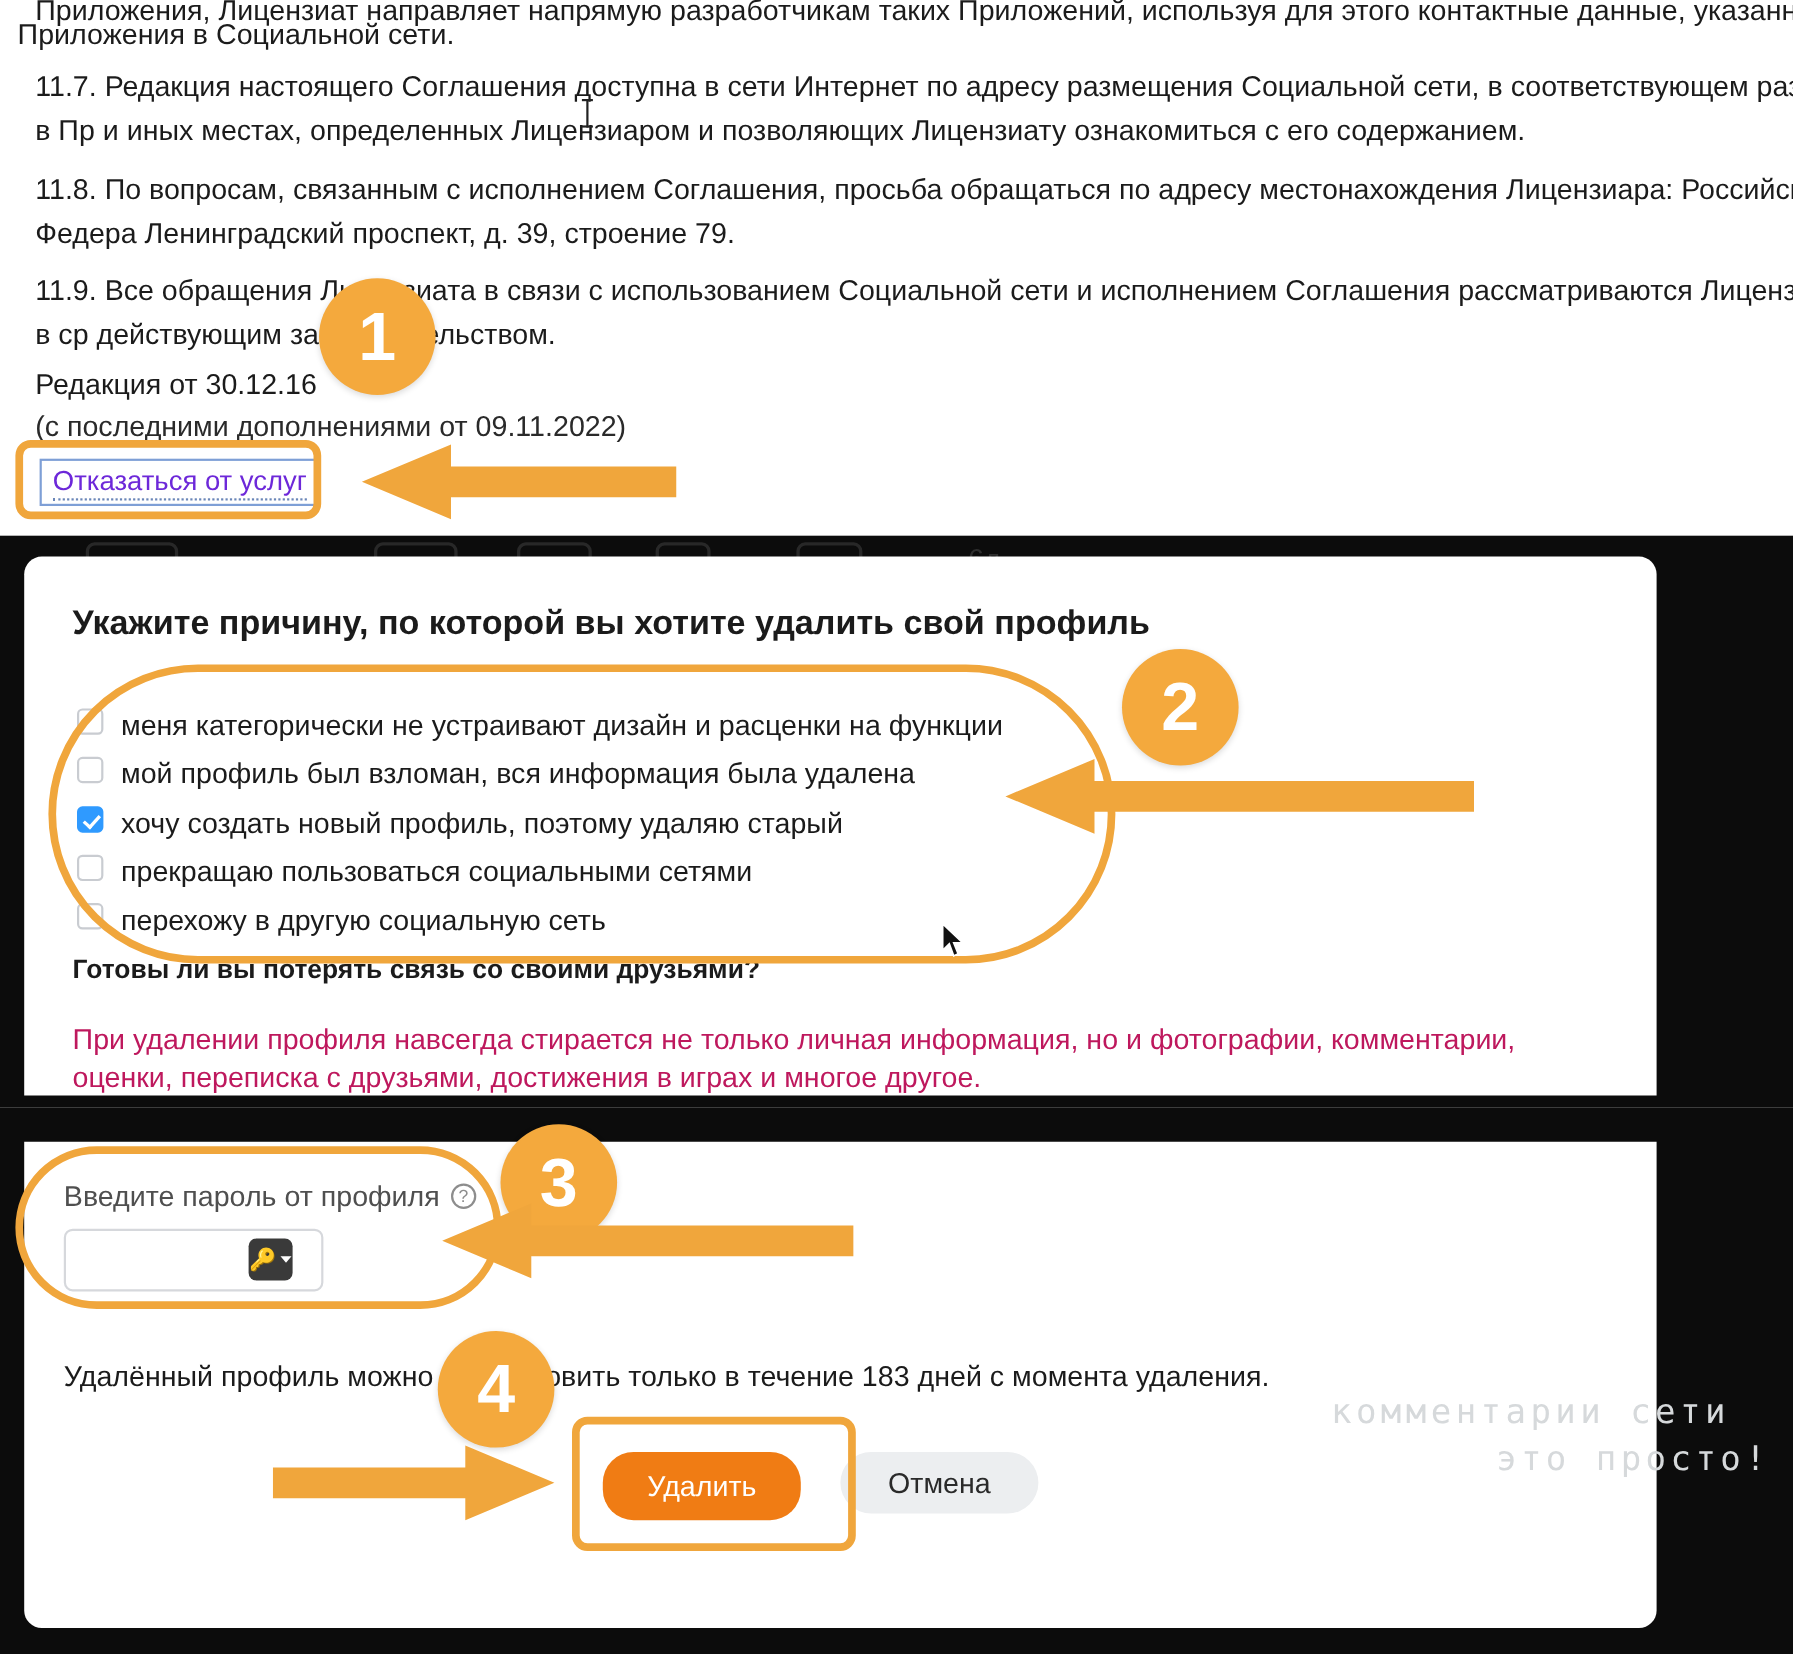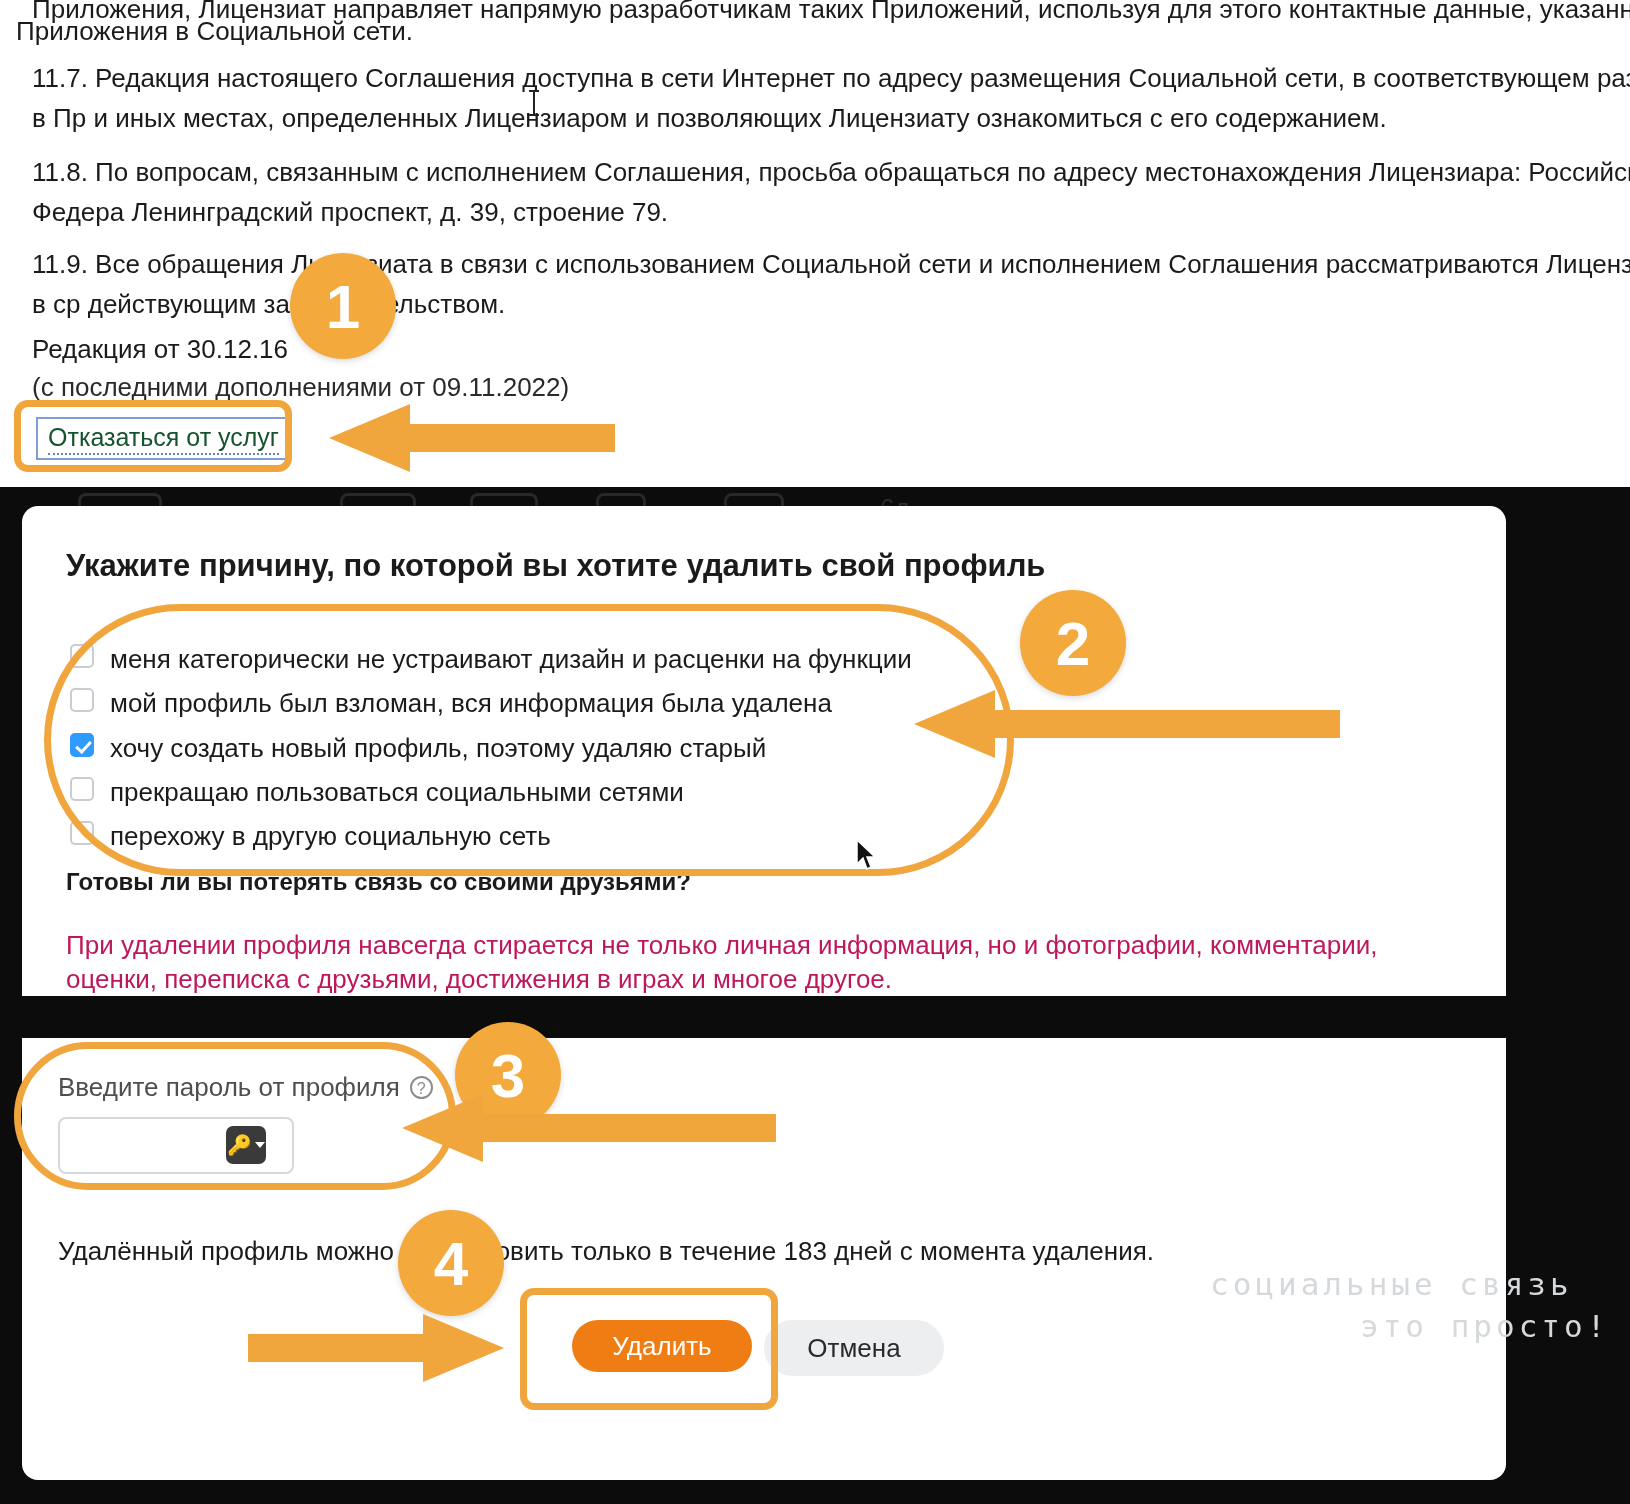--- a/index.html
+++ b/index.html
@@ -64,21 +64,21 @@
   #refuse-link-wrap {
     position: absolute;
     left: 36px;
     top: 417px;
     padding: 4px 10px 6px 10px;
     border: 2px solid #7e9fd6;
     background: #ffffff;
   }
   #refuse-link {
     font-size: 25px;
-    color: #14532d;
+    color: #6d28d9;
     border-bottom: 2px dotted #6a86b8;
     padding-bottom: 2px;
   }
 
   
   #dark-bg-top {
     position: absolute;
     left: 0; top: 487px;
     width: 1630px; height: 520px;
     background: #0c0c0c;
@@ -237,22 +237,22 @@
   #restore-note {
     position: absolute;
     left: 58px; top: 1236px;
     font-size: 26px;
     color: #1b1b1b;
     white-space: nowrap;
   }
 
   #delete-btn {
     position: absolute;
-    left: 572px; top: 1320px;
-    width: 180px; height: 52px;
+    left: 548px; top: 1320px;
+    width: 180px; height: 62px;
     background: #f07c14;
     border: none;
     border-radius: 28px;
     color: #ffffff;
     font-size: 26px;
     font-family: "Liberation Sans", sans-serif;
     cursor: pointer;
   }
   #cancel-btn {
     position: absolute;
@@ -436,15 +436,15 @@
 <div class="badge" style="left:398px; top:1210px;">4</div>
 <svg class="arrow" style="left:248px; top:1308px;" width="270" height="80" viewBox="0 0 270 80">
   <path d="M0 26 H175 V6 L256 40 L175 74 V54 H0 Z" fill="#f0a63c"></path>
 </svg>
 
 <svg id="mouse-cursor" viewBox="0 0 24 34">
   <path d="M2 2 L2 26 L8 20 L12 31 L16 29 L12 19 L20 19 Z" fill="#111" stroke="#fff" stroke-width="1.5"></path>
 </svg>
 
 <div id="watermark">
-  <div id="wm-line2">социальные связь</div>
+  <div id="wm-line2">комментарии сети</div>
   <div id="wm-line3">это просто!</div>
 </div>
 
 </body></html>

